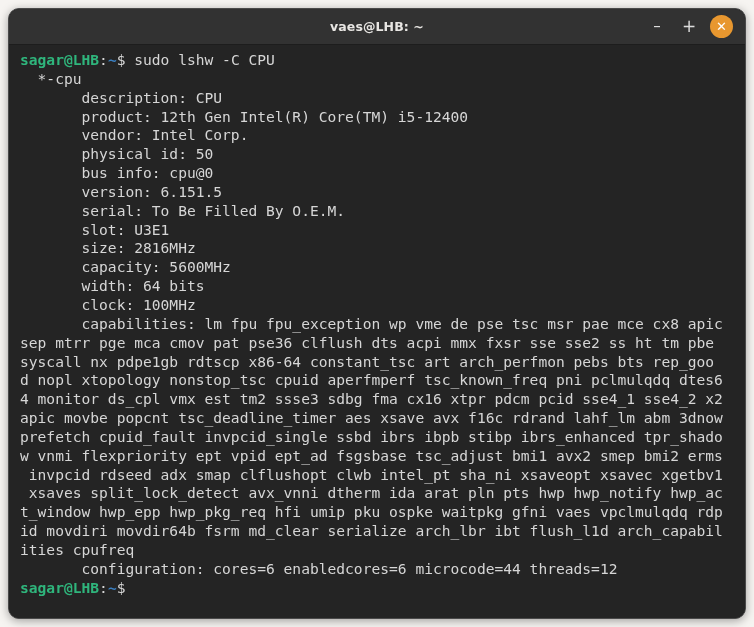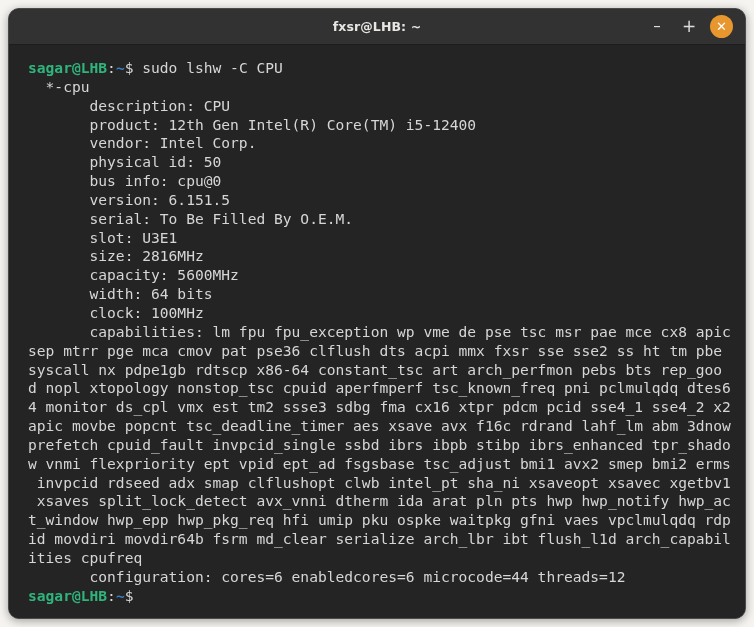--- a/index.html
+++ b/index.html
@@ -89,21 +89,21 @@
     height: 23px;
   }
   .terminal-body {
     flex: 1;
     background: #242424;
     padding: 6px 5px 4px 11px;
     overflow: hidden;
     box-sizing: border-box;
   }
   pre.term {
-    margin: 8px;
+    margin: 0;
     padding: 0;
     font-family: "DejaVu Sans Mono", monospace;
     font-size: 14.6px;
     line-height: 18.85px;
     color: #d6d6d6;
     white-space: pre;
     letter-spacing: 0px;
   }
   .ps-user { color: #2fb57c; font-weight: bold; }
   .ps-colon { color: #d6d6d6; }
@@ -112,21 +112,21 @@
   .cmd { color: #d6d6d6; }
   .out { color: #d6d6d6; }
 </style>
 </head>
 <body>
 
 <div id="desktop">
   <div class="window">
 
     <div class="titlebar">
-      <div class="title-text">fxsr@LHB: ~</div>
+      <div class="title-text">vaes@LHB: ~</div>
       <div class="win-buttons">
         <div class="win-btn minimize">–</div>
         <div class="win-btn maximize">+</div>
         <div class="win-btn close">✕</div>
       </div>
     </div>
 
     <div class="terminal-body">
       <pre class="term"><span><span class="ps-user">sagar@LHB</span><span class="ps-colon">:</span><span class="ps-path">~</span><span class="ps-dollar">$</span><span class="cmd"> sudo lshw -C CPU</span></span>
 <span class="out" id="output-block">  *-cpu

